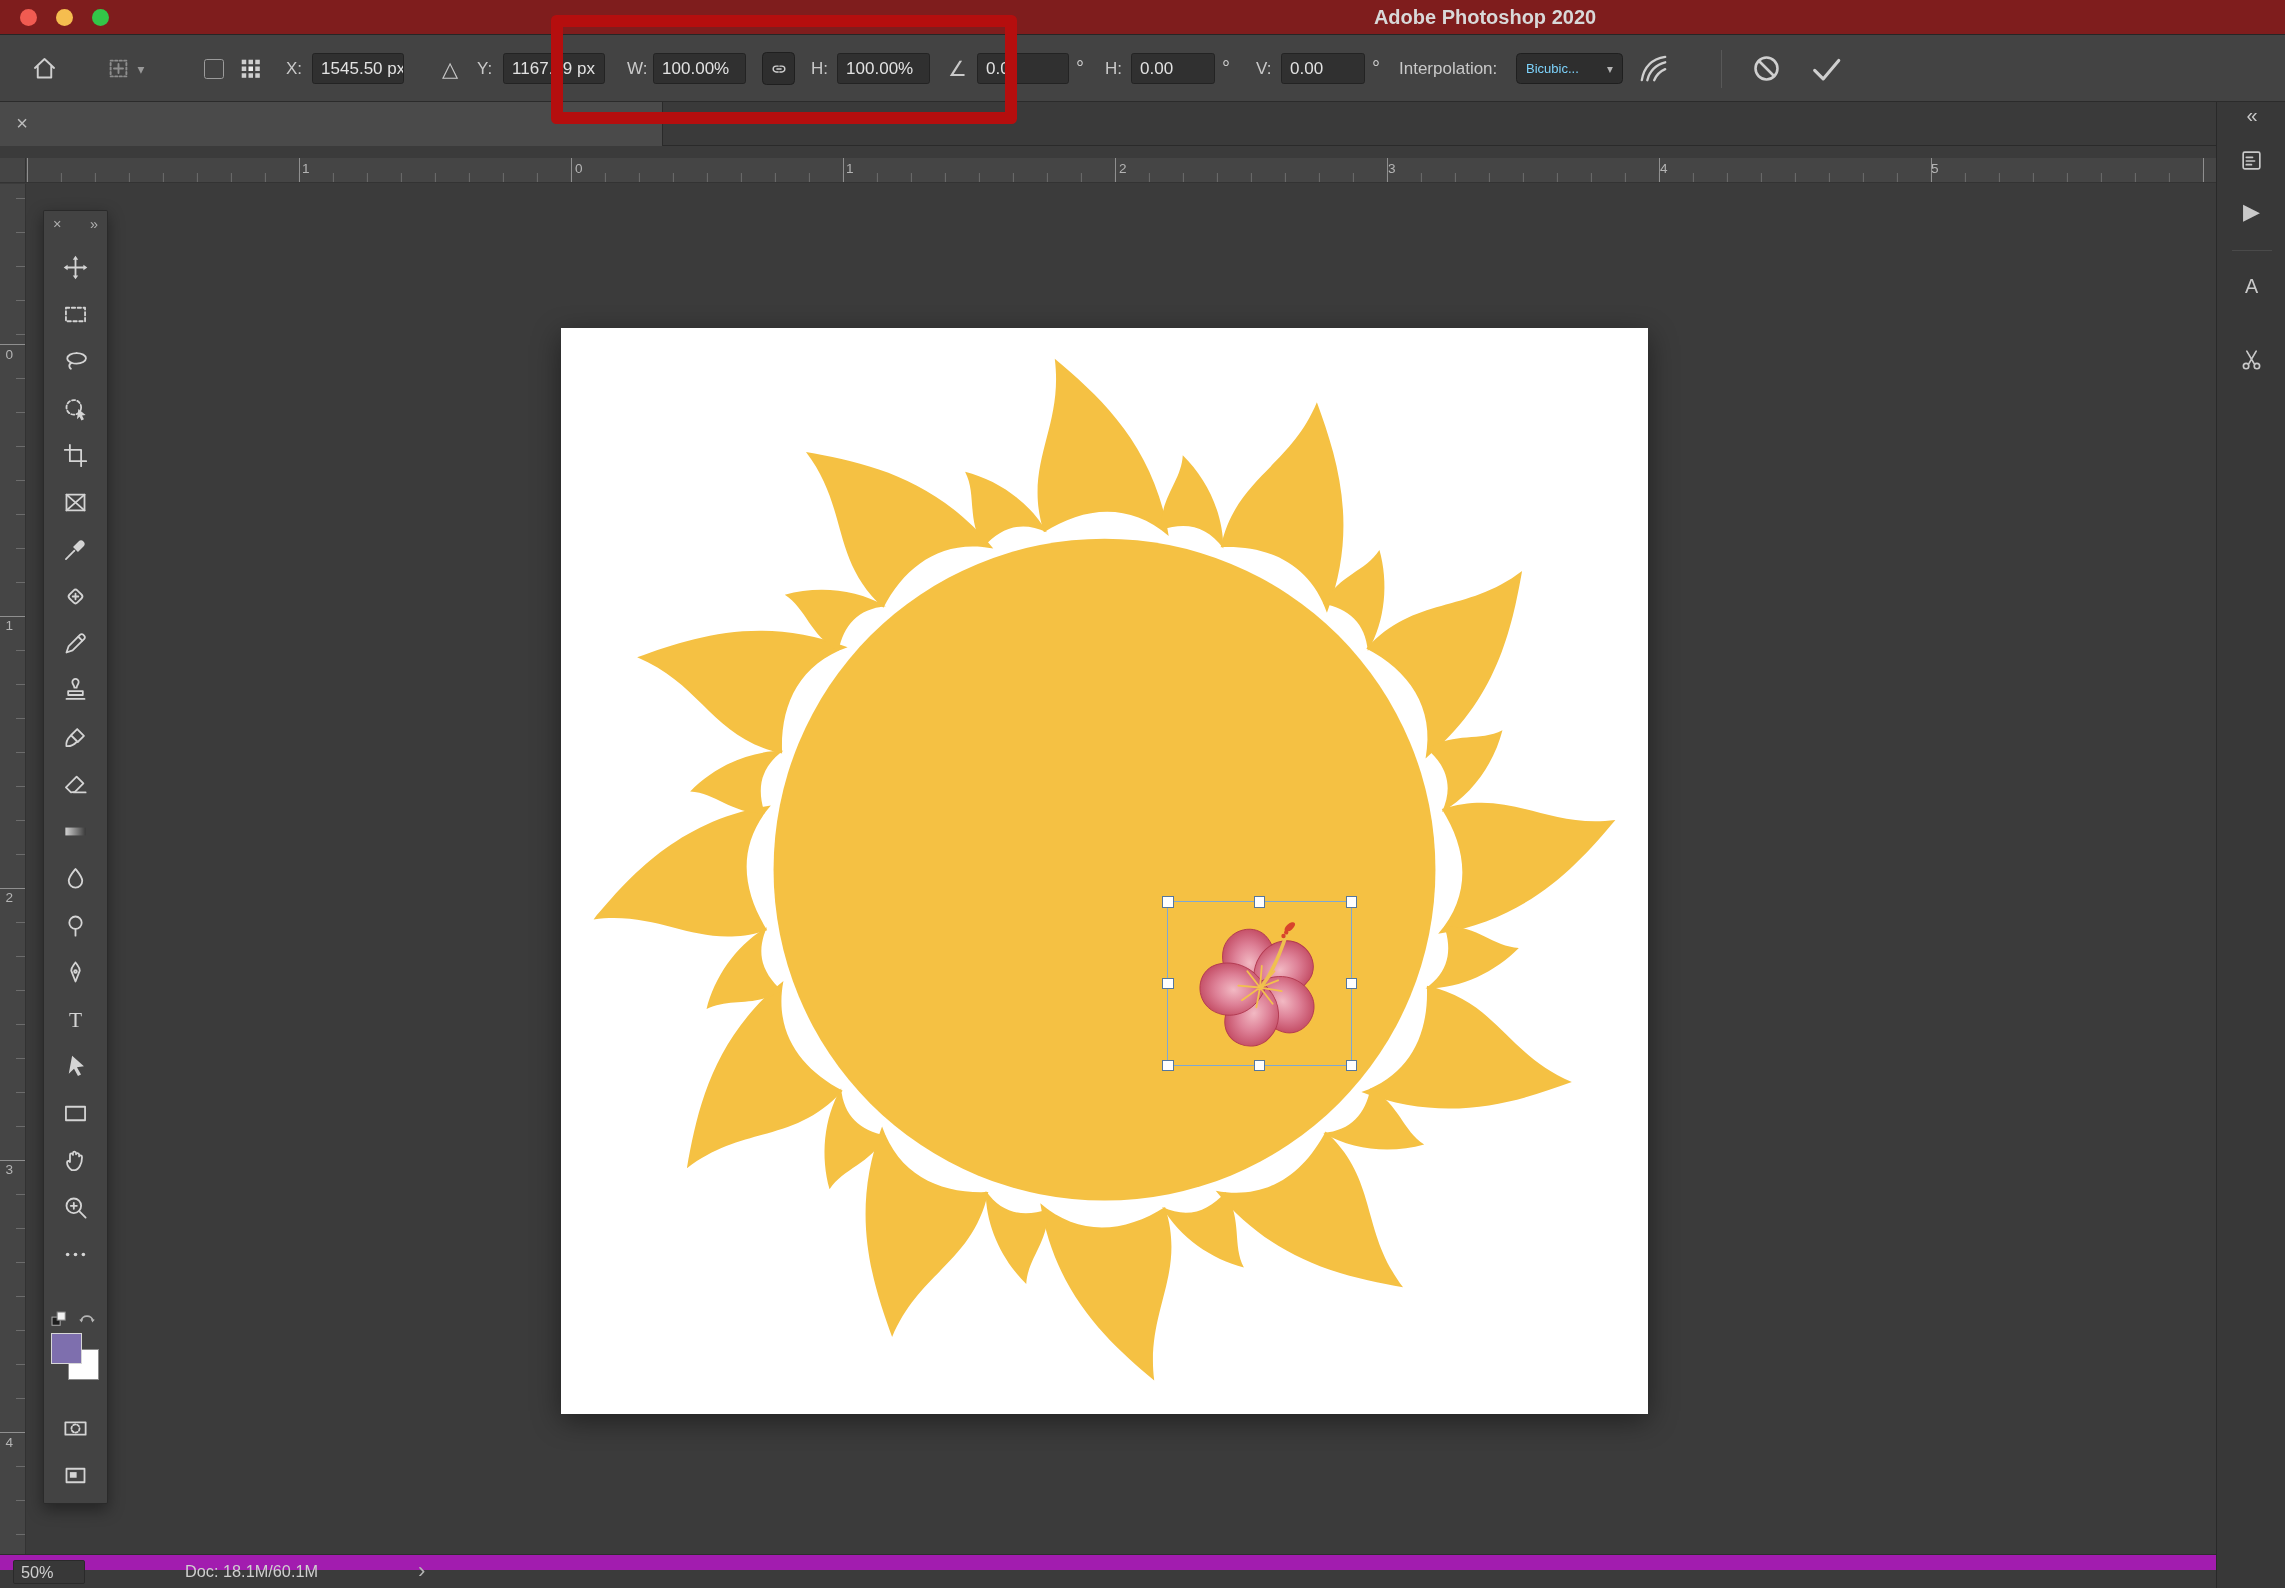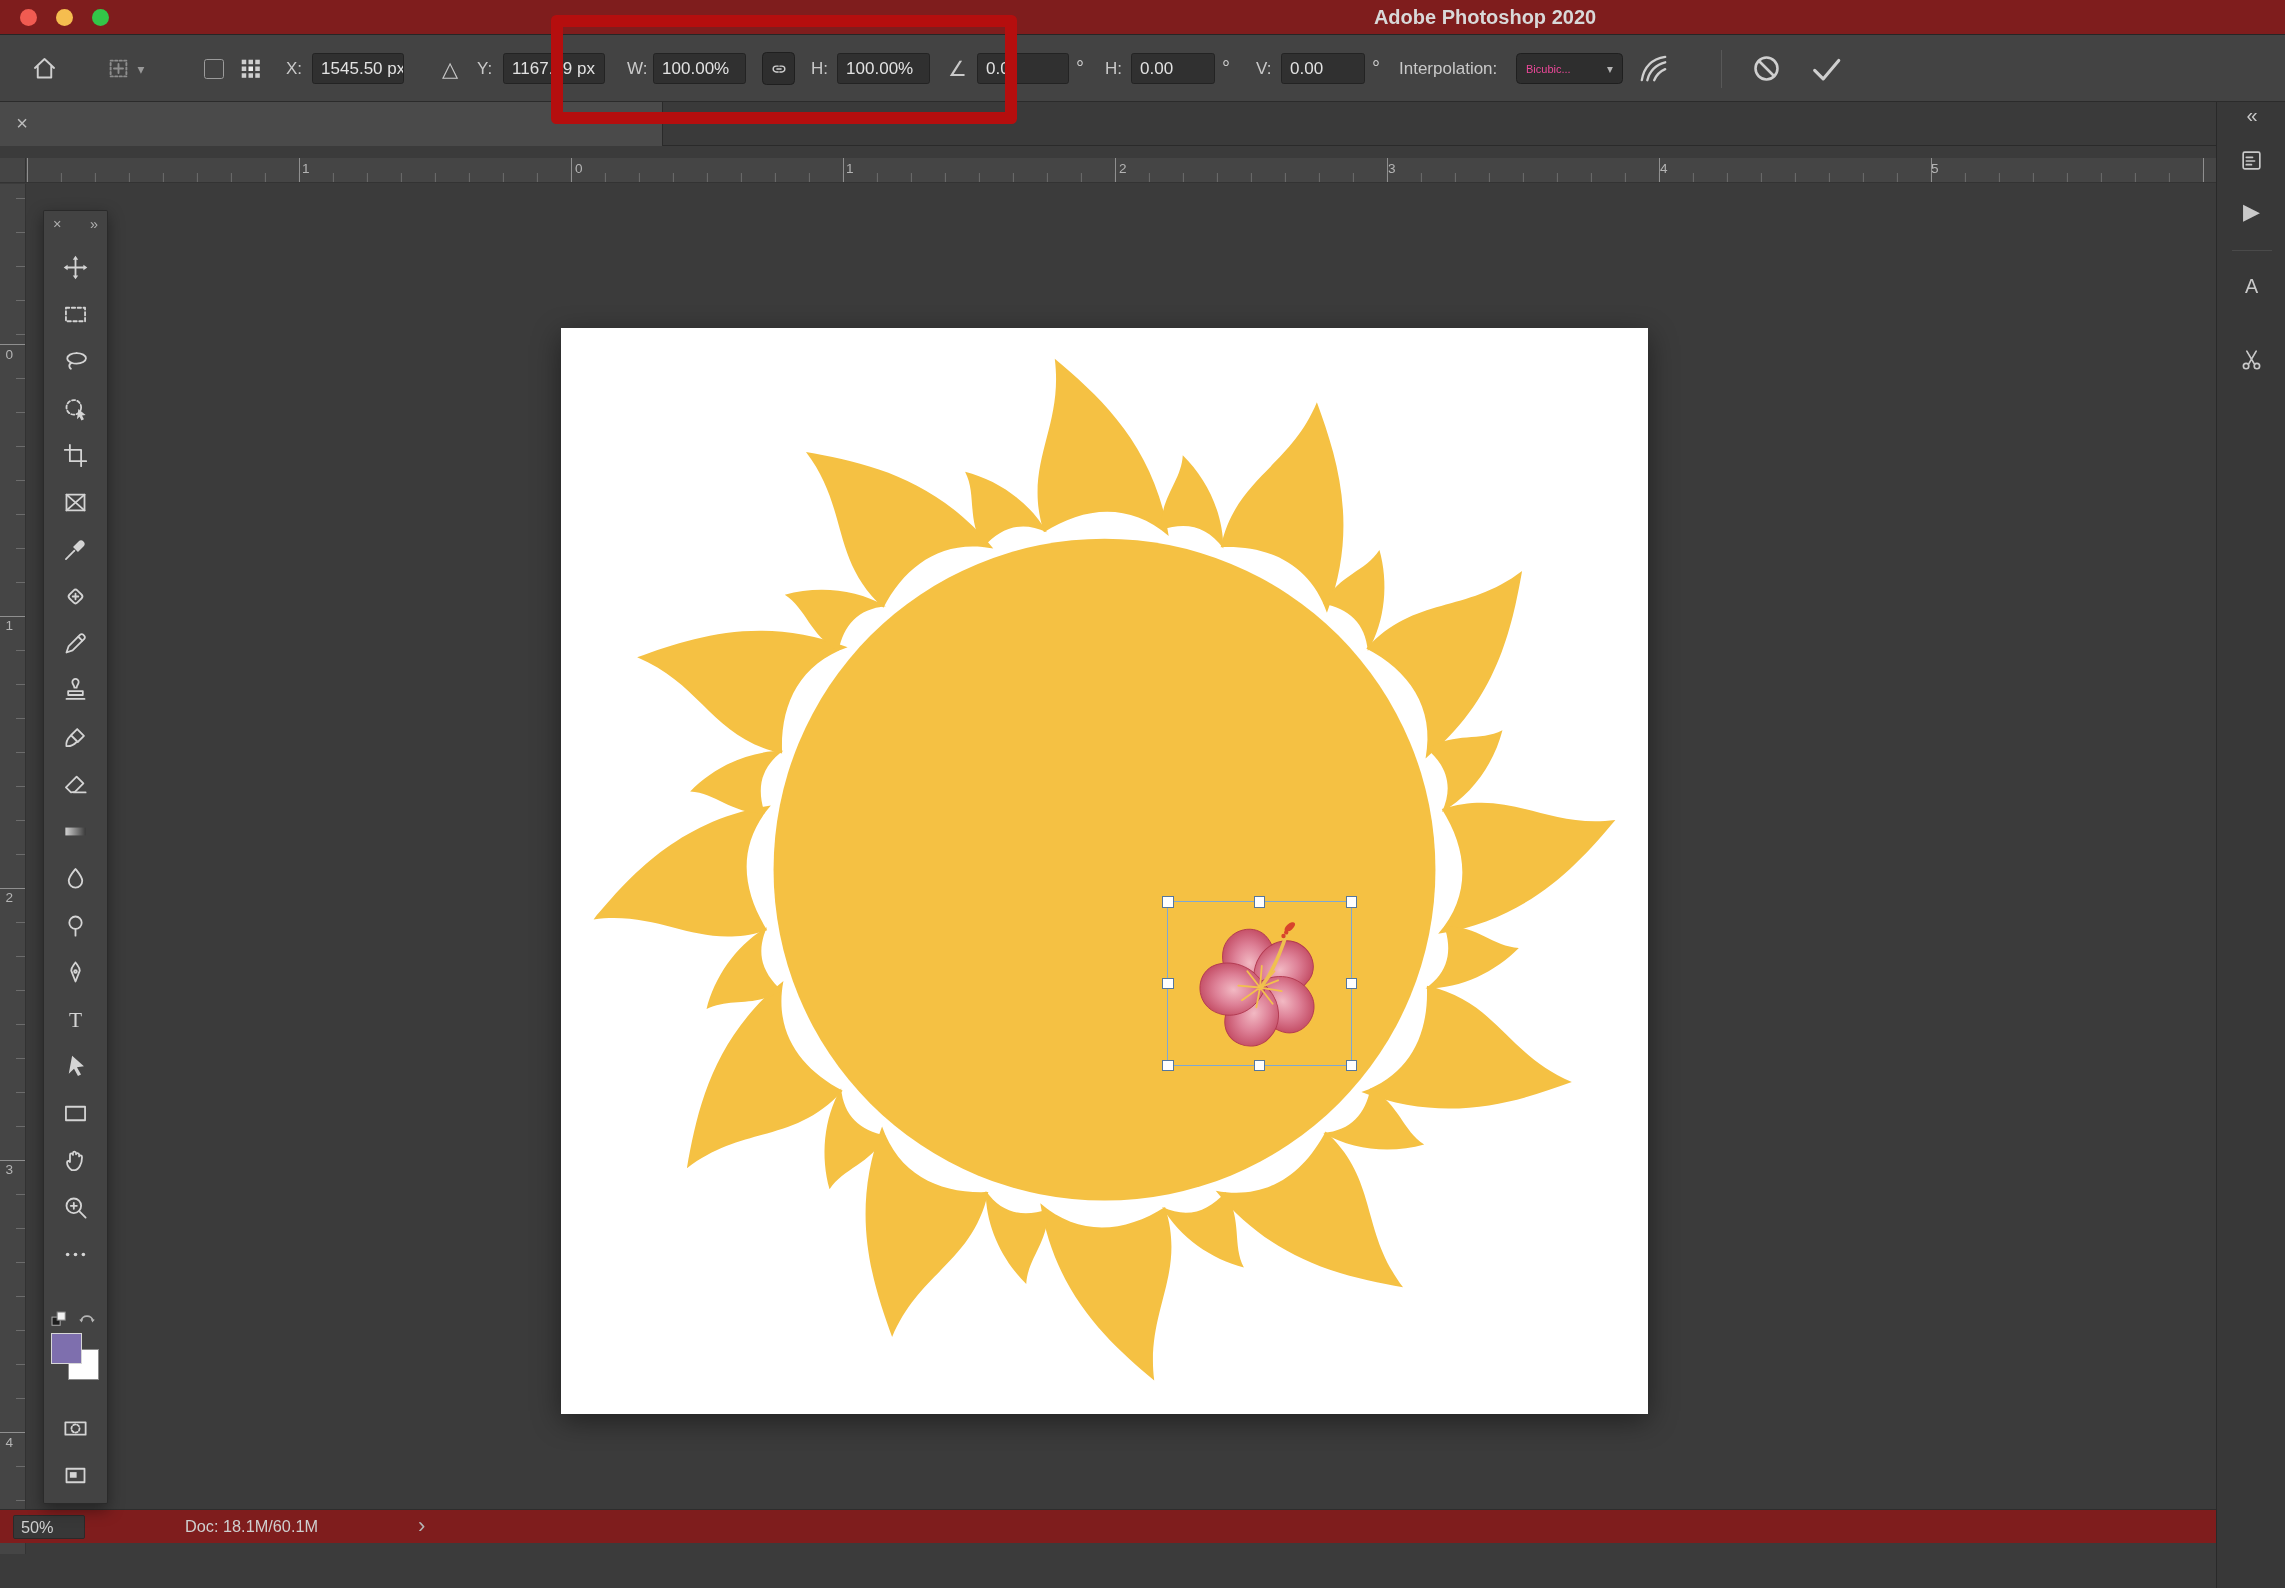--- a/index.html
+++ b/index.html
@@ -36,21 +36,21 @@
   #tools-panel{position:absolute;left:43px;top:210px;width:65px;height:1294px;background:#434343;border:0.9px solid #2a2a2a;border-radius:1.8px;
     box-shadow:0 5.4px 16.3px rgba(0,0,0,.4);z-index:10}
   .tool{width:63px;height:47px;display:flex;align-items:center;justify-content:center}
   .ti{width:27px;height:27px;stroke:#d4d4d4;fill:none;stroke-width:1.6;stroke-linecap:round;stroke-linejoin:round}
   .ti .f{fill:#d4d4d4;stroke:none}
   
   #canvas-doc{position:absolute;left:561px;top:328px;width:1087px;height:1086px;background:#fff;overflow:hidden;box-shadow:0 7.2px 27px rgba(0,0,0,.45);z-index:2}
   #transform-box{position:absolute;left:606px;top:573px;width:185px;height:165px;border:1.8px solid var(--transform_accent,#7FA8D4);z-index:3}
   .th{position:absolute;width:11.8px;height:11.8px;background:#fff;border:1.4px solid #56779c}
   
-  #status-bar{position:absolute;left:0;top:1509px;width:2216px;height:34px;background:#7f1d1d;border-top:0.9px solid #2d2d2d;z-index:5}
+  #status-bar{position:absolute;left:0;top:1554px;width:2216px;height:16px;background:#a21caf;border-top:0.9px solid #2d2d2d;z-index:5}
   
   #annotation-box{position:absolute;left:551px;top:14.5px;width:466px;height:109px;border:12.7px solid var(--annotation,#B50E0E);border-radius:5.4px;z-index:100;pointer-events:none}
 </style>
 </head>
 <body>
 
 <div id="titlebar">
   <span class="light" style="left:20px;background:#f15b51"></span>
   <span class="light" style="left:56px;background:#f5bd4f"></span>
   <span class="light" style="left:92px;background:#33c648"></span>
@@ -111,21 +111,21 @@
   <span class="ob-label" style="left:1105px">H:</span>
   <div class="ob-field" style="left:1131px;width:84px">0.00</div>
   <span class="ob-label" style="left:1222px;font-size:20px">°</span>
 
   <span class="ob-label" style="left:1256px">V:</span>
   <div class="ob-field" style="left:1281px;width:84px">0.00</div>
   <span class="ob-label" style="left:1372px;font-size:20px">°</span>
 
   <span class="ob-label" style="left:1399px">Interpolation:</span>
   <div class="ob-btn" style="left:1516px;top:18px;width:107px;height:31px;justify-content:space-between;padding:0 9px">
-    <span style="color:#ec4899;font-size:11px">Bicubic...</span>
+    <span style="color:#7dd3fc;font-size:13px">Bicubic...</span>
     <span style="color:#b5b5b5;font-size:11.8px">▾</span>
   </div>
 
   <div class="ob-label" style="left:1637px">
     <svg class="oi" width="33" height="33" viewBox="0 0 24 24">
         <path d="M3.5 20.5C5 11 11 5 20.5 3.5M7.5 20.5C9 14 14 9 20.5 7.5M12.5 20.5C14 17 17 14 20.5 12.5"></path>
       </svg>
   </div>
 
   <div style="position:absolute;left:1721px;top:14.5px;width:0.9px;height:38px;background:#585858"></div>

